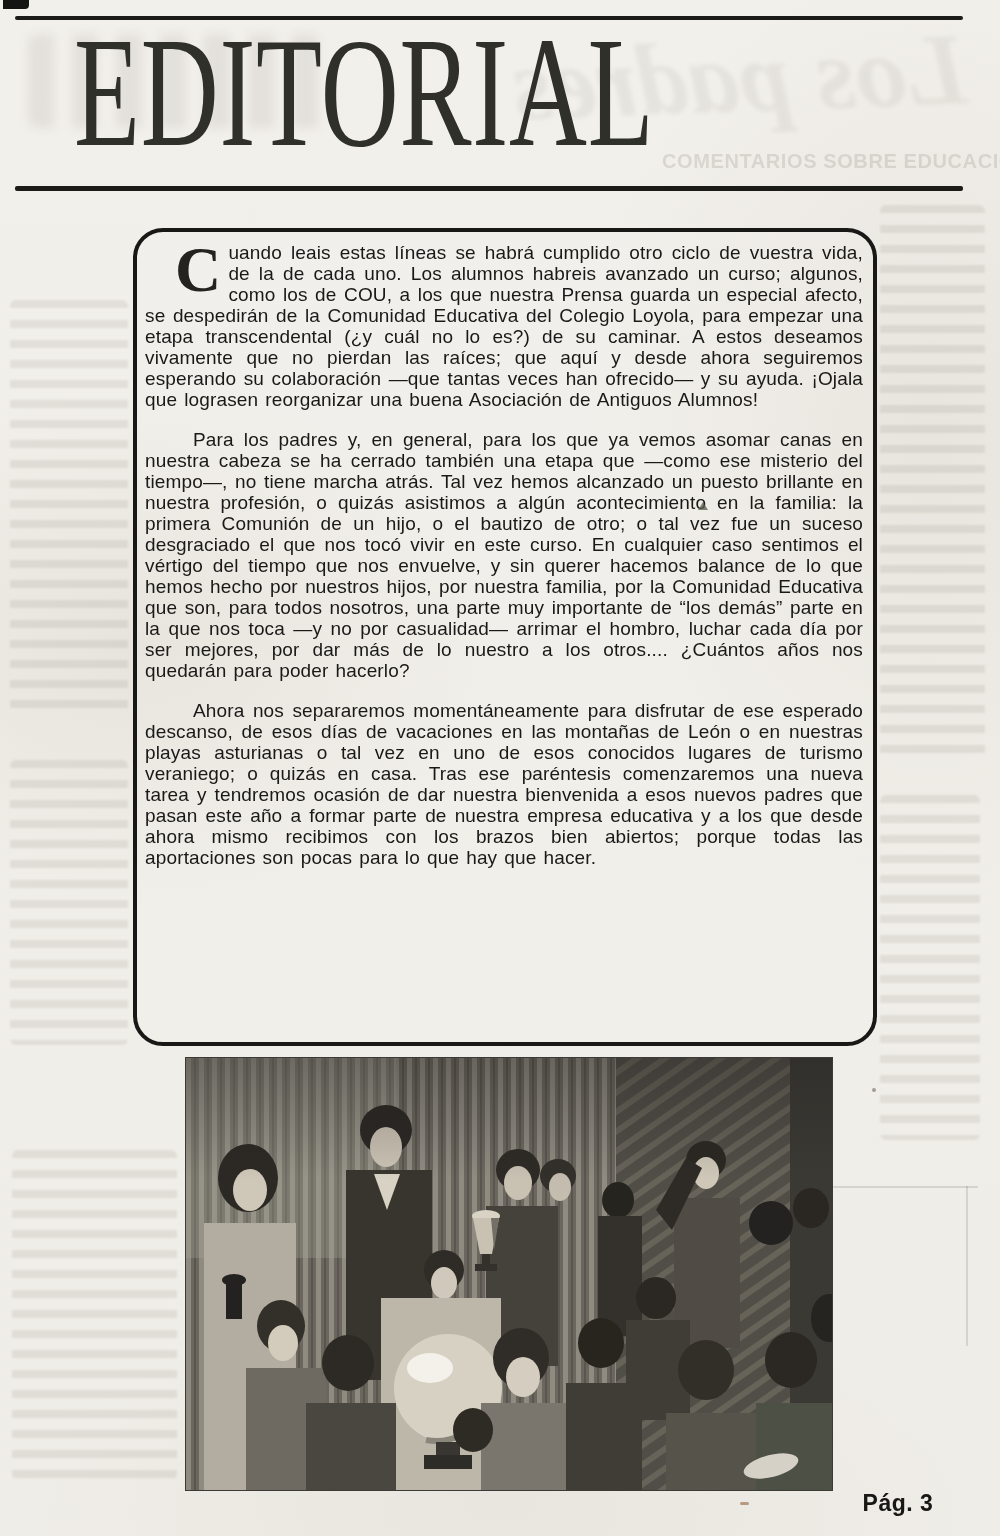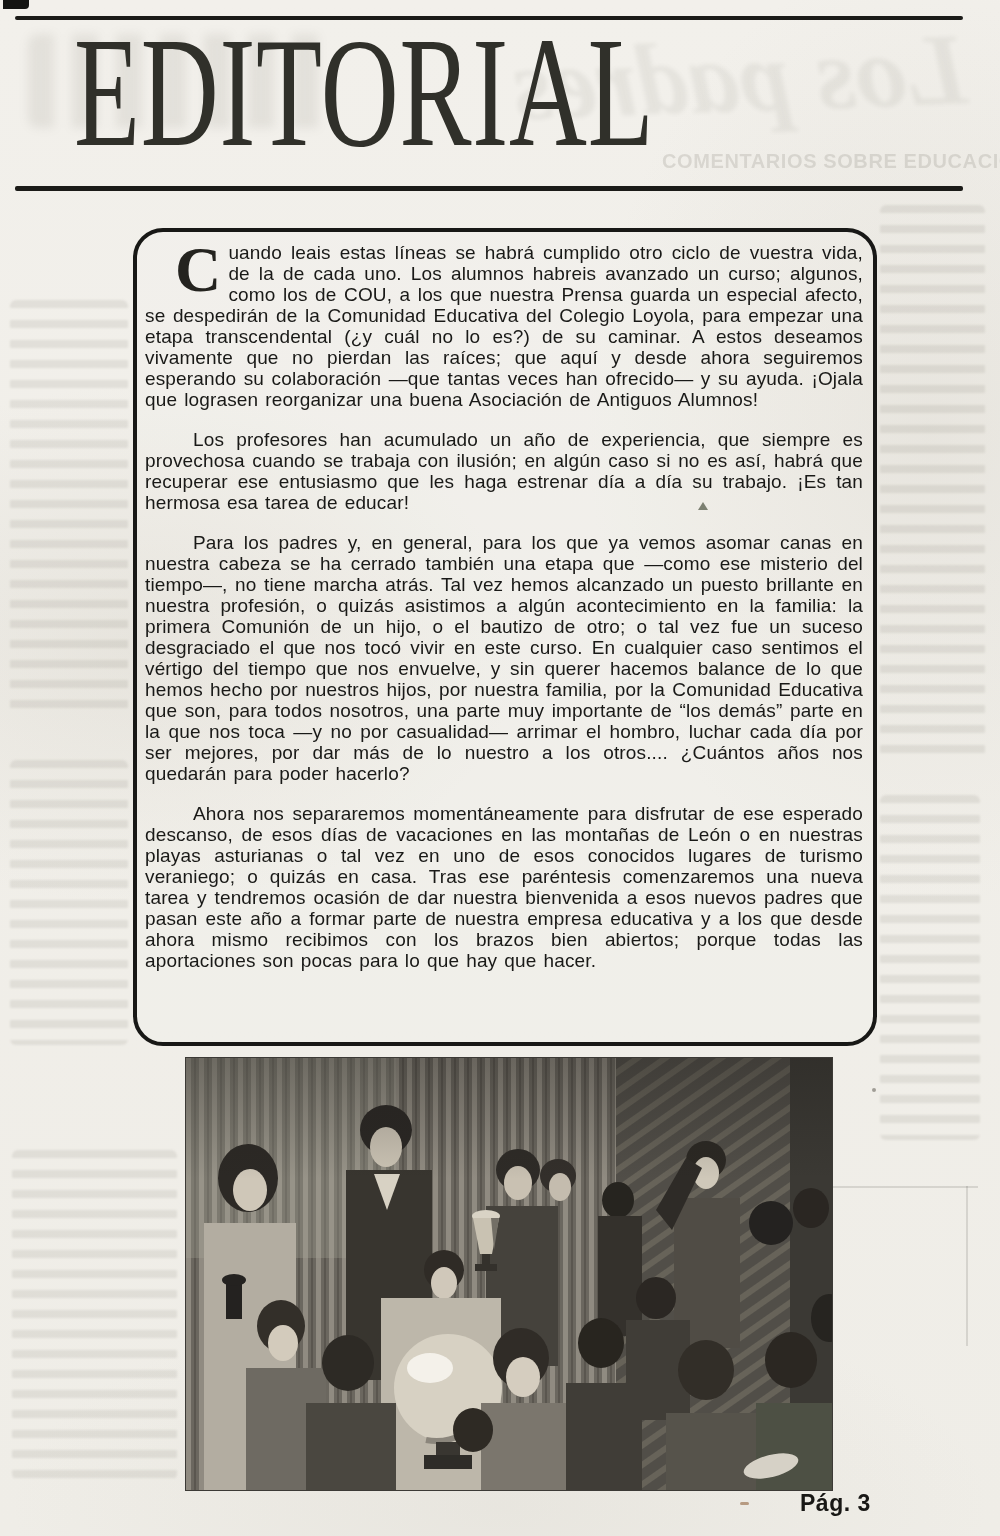--- a/index.html
+++ b/index.html
@@ -36,21 +36,21 @@
   .dropcap{
     float:left; font-family:"Liberation Serif", serif; font-weight:700;
     font-size:64px; line-height:50px; margin:3px 7px 0 30px; color:#24231f;
   }
   .photo{
     position:absolute; left:185px; top:1057px; width:646px; height:432px;
     margin:0; border:1px solid #3c3a36; background:#76726b;
   }
   .photo svg{display:block; width:100%; height:100%;}
   .pagenum{
-    position:absolute; left:800px; top:1490px; width:100px; text-align:left;
+    position:absolute; left:848px; top:1490px; width:100px; text-align:center;
     font-size:23px; font-weight:700; letter-spacing:.5px; color:#181715;
   }
   
   .ghost-headline{
     position:absolute; top:22px; left:298px; width:670px;
     font:italic 700 102px "Liberation Serif", serif; color:#47473a;
     opacity:.07; transform:scaleX(-1) rotate(2deg); filter:blur(2px); white-space:nowrap;
     pointer-events:none;
   }
   .ghost-subhead{
@@ -95,21 +95,20 @@
   <div class="gstripe" style="left:10px; top:300px; width:118px; height:420px;"></div>
   <div class="gstripe" style="left:10px; top:760px; width:118px; height:285px;"></div>
   <div class="gstripe" style="left:880px; top:205px; width:105px; height:560px;"></div>
   <div class="gstripe" style="left:880px; top:795px; width:100px; height:345px;"></div>
   <div class="gstripe" style="left:12px; top:1150px; width:165px; height:330px;"></div>
   <div class="fline" style="left:830px; top:1186px; width:148px; height:2px;"></div>
   <div class="fline" style="left:966px; top:1186px; width:2px; height:160px;"></div>
 
   <div class="editorial-box">
     <p class="para lead"><span class="dropcap">C</span><span>uando leais estas líneas se habrá cumplido otro ciclo de vuestra vida, de la de cada uno. Los alumnos habreis avanzado un curso; algunos, como los de COU, a los que nuestra Prensa guarda un especial afecto, se despedirán de la Comunidad Educativa del Colegio Loyola, para empezar una etapa transcendental (¿y cuál no lo es?) de su caminar. A estos deseamos vivamente que no pierdan las raíces; que aquí y desde ahora seguiremos esperando su colaboración —que tantas veces han ofrecido— y su ayuda. ¡Ojala que lograsen reorganizar una buena Asociación de Antiguos Alumnos!</span></p>
-    <p class="para indent">Los profesores han acumulado un año de experiencia, que siempre es provechosa cuando se trabaja con ilusión; en algún caso si no es así, habrá que recuperar ese entusiasmo que les haga estrenar día a día su trabajo. ¡Es tan hermosa esa tarea de educar!</p>
     <p class="para indent">Para los padres y, en general, para los que ya vemos asomar canas en nuestra cabeza se ha cerrado también una etapa que —como ese misterio del tiempo—, no tiene marcha atrás. Tal vez hemos alcanzado un puesto brillante en nuestra profesión, o quizás asistimos a algún acontecimiento en la familia: la primera Comunión de un hijo, o el bautizo de otro; o tal vez fue un suceso desgraciado el que nos tocó vivir en este curso. En cualquier caso sentimos el vértigo del tiempo que nos envuelve, y sin querer hacemos balance de lo que hemos hecho por nuestros hijos, por nuestra familia, por la Comunidad Educativa que son, para todos nosotros, una parte muy importante de “los demás” parte en la que nos toca —y no por casualidad— arrimar el hombro, luchar cada día por ser mejores, por dar más de lo nuestro a los otros.... ¿Cuántos años nos quedarán para poder hacerlo?</p>
     <p class="para indent">Ahora nos separaremos momentáneamente para disfrutar de ese esperado descanso, de esos días de vacaciones en las montañas de León o en nuestras playas asturianas o tal vez en uno de esos conocidos lugares de turismo veraniego; o quizás en casa. Tras ese paréntesis comenzaremos una nueva tarea y tendremos ocasión de dar nuestra bienvenida a esos nuevos padres que pasan este año a formar parte de nuestra empresa educativa y a los que desde ahora mismo recibimos con los brazos bien abiertos; porque todas las aportaciones son pocas para lo que hay que hacer.</p>
 
   </div>
 
   <div class="speck-tri" style="left:698px; top:502px;"></div>
   <div class="speck-dot" style="left:872px; top:1088px;"></div>
   <div class="speck-dash" style="left:740px; top:1502px;"></div>
 
   <figure class="photo">

